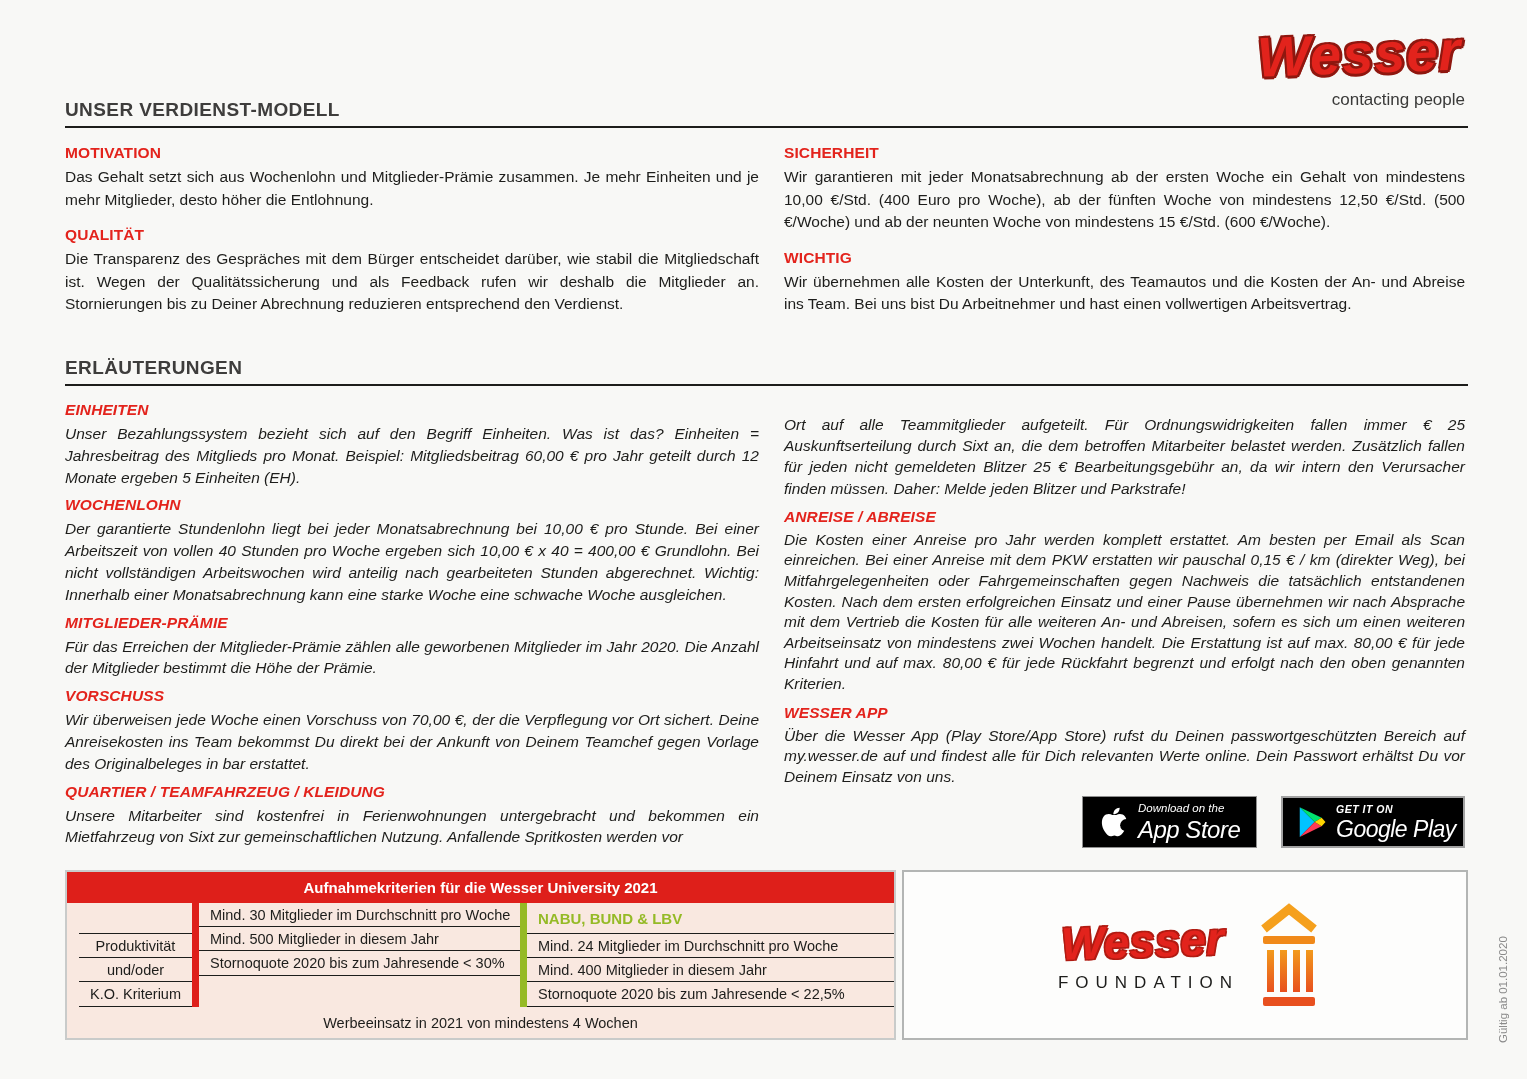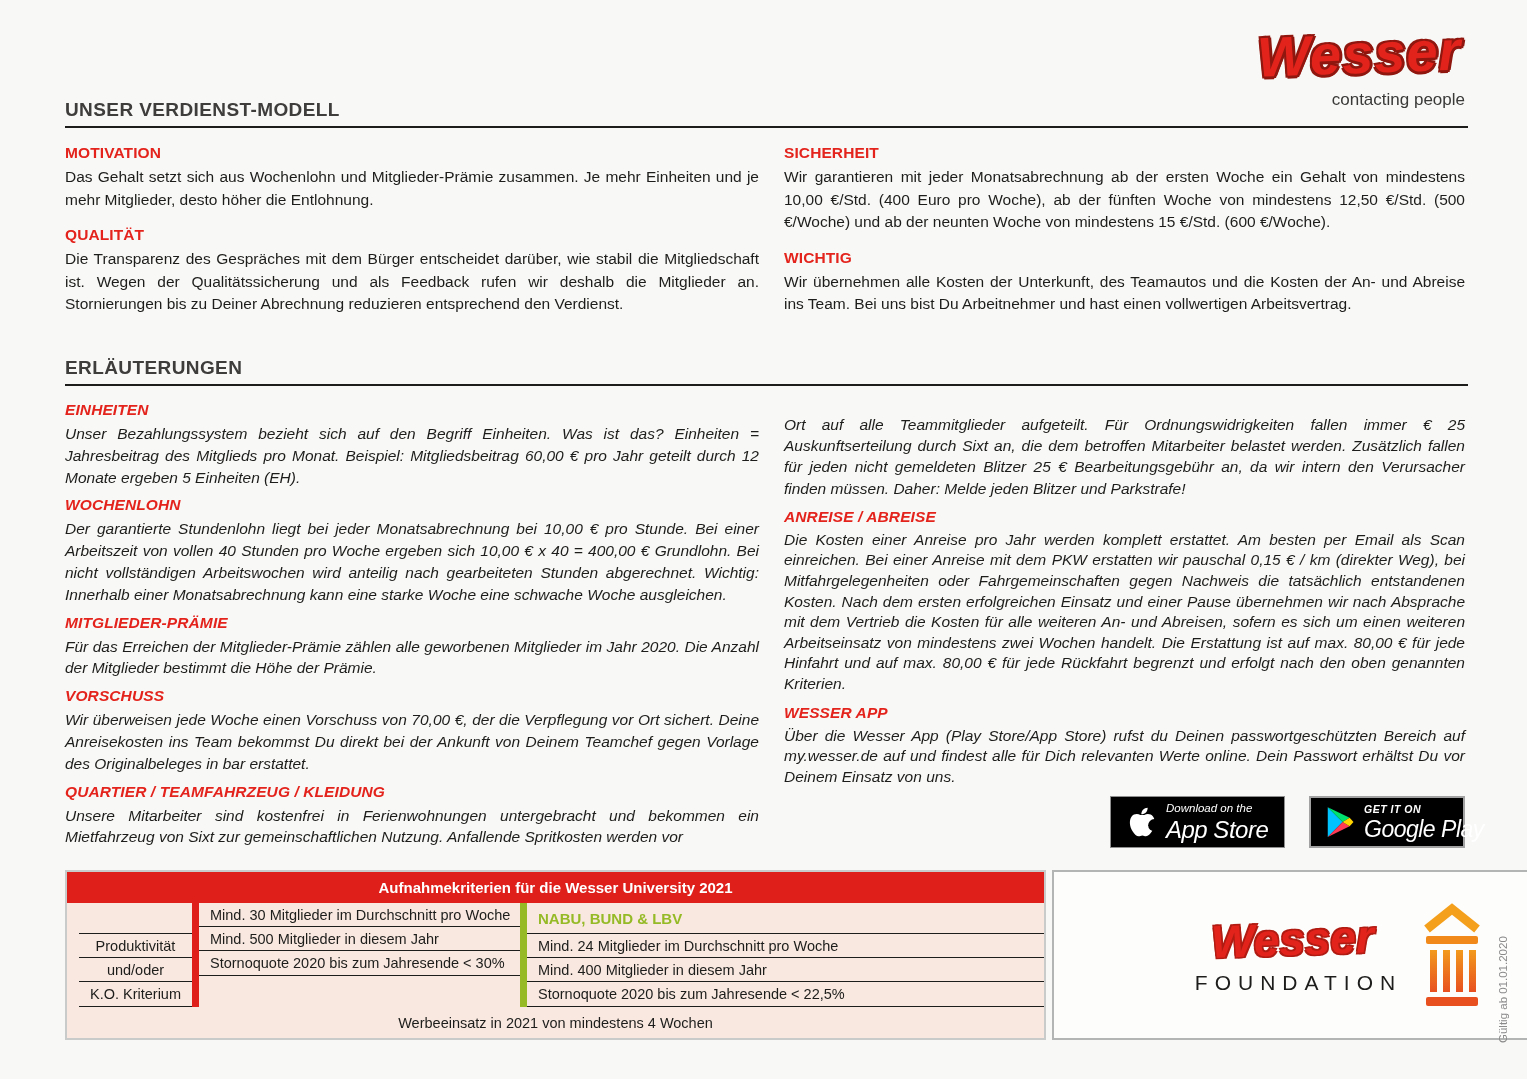--- a/index.html
+++ b/index.html
@@ -53,32 +53,32 @@
   .cols-2 .col-r { padding-top:13px; }
   .cols-2 .col-r .blk-cont p { line-height:21.2px; }
 
   
   .badges { display:flex; justify-content:flex-end; gap:24px; margin-top:8px; padding-right:0; }
   .badge {
     display:flex; align-items:center; background:#000; color:#fff;
     border-radius:0; height:52px; padding:0 15px; cursor:pointer;
   }
   .badge-appstore { border:1px solid #8f8f8f; width:175px; }
-  .badge-google   { border:2px solid #a2a2a2; width:156px; }
+  .badge-google   { border:2px solid #a2a2a2; width:184px; }
   .badge svg { flex:0 0 auto; }
   .badge-txt { margin-left:10px; line-height:1; white-space:nowrap; }
   .badge-appstore .b1 { font-size:11.5px; margin-bottom:3px; }
   .badge-appstore .b2 { font-size:24px; font-weight:500; letter-spacing:-.5px; }
   .badge-google .b1 { font-size:10.5px; font-weight:bold; letter-spacing:.5px; margin-bottom:3px; }
   .badge-google .b2 { font-size:23px; font-weight:500; letter-spacing:-.5px; }
 
   
   .bottom { position:absolute; left:65px; top:870px; display:flex; gap:6px; height:170px; }
 
-  .krit { width:981px; height:170px; background:#f9e8e0; border:2px solid #c9cbca;
+  .krit { width:831px; height:170px; background:#f9e8e0; border:2px solid #c9cbca;
           display:flex; flex-direction:column; }
   .kt-header {
     background:#de1f1a; color:#fff; font-weight:bold; font-size:15px;
     height:31px; line-height:31px; text-align:center; flex:0 0 auto;
   }
   .kt-body { display:flex; flex:0 0 auto; }
   .kt-labels { width:125px; display:flex; flex-direction:column;padding-left:12px; }
   .kt-bar-red { width:7px; background:#de1f1a; }
   .kt-bar-green { width:7px; background:#95ba26; }
   .kt-col { width:321px; display:flex; flex-direction:column; }
@@ -105,21 +105,21 @@
   .fo-text { text-align:center; }
   .fo-logo {
     display:inline-block;
     font-style:italic; font-weight:bold; font-size:46px; line-height:1;
     color:#e2231c; transform:rotate(-2deg);
     text-shadow:
       1.5px 1.5px 0 #b01b12, -1.5px 1.5px 0 #b01b12,
       1.5px -1.5px 0 #b01b12, -1.5px -1.5px 0 #b01b12;
     padding-right:5px;
   }
-  .fo-sub { margin-top:9px; font-size:21px; letter-spacing:7px; color:#1d1d1b; text-indent:7px; }
+  .fo-sub { margin-top:9px; font-size:17px; letter-spacing:7px; color:#1d1d1b; text-indent:7px; }
 
   
   .gueltig {
     position:absolute; left:1497px; top:1043px;
     transform:rotate(-90deg); transform-origin:0 0;
     font-size:11.5px; color:#8a8a8a; white-space:nowrap;
   }
 </style>
 </head>
 <body>

